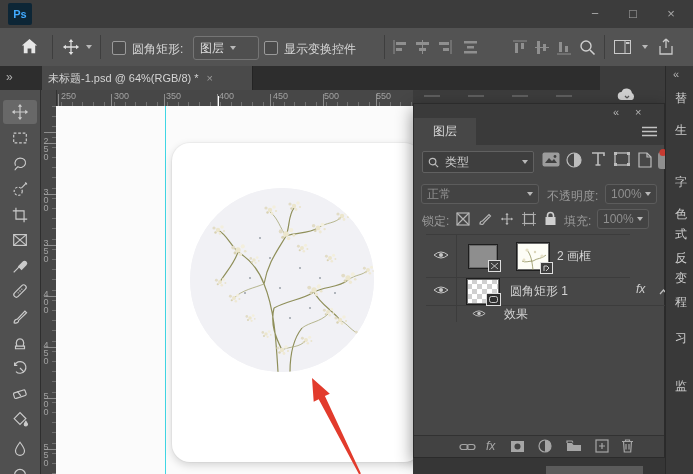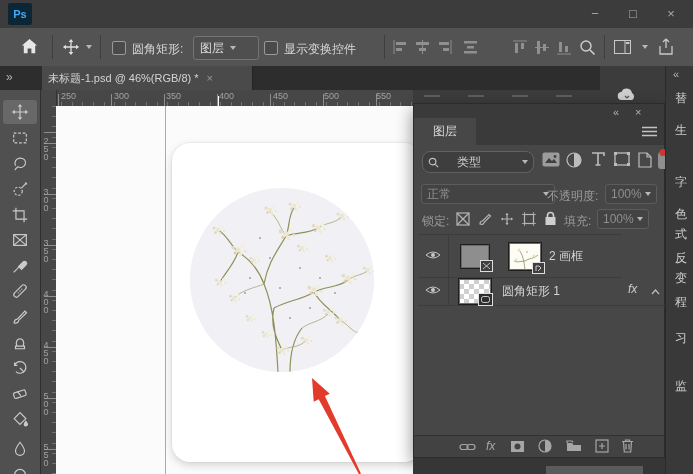--- a/index.html
+++ b/index.html
@@ -51,27 +51,27 @@
   .card{position:absolute;left:116px;top:37px;width:250px;height:319px;background:#ffffff;border-radius:18px;
         box-shadow:0 3px 9px rgba(0,0,0,0.16),0 0 0 1px rgba(0,0,0,0.03);}
   .circleimg{position:absolute;left:134px;top:82px;width:184px;height:184px;border-radius:50%;overflow:hidden;background:#f1f1f5;}
   
   .lpanel{left:413px;top:103px;width:252px;height:355px;background:#474747;border:1px solid #2b2b2b;
           box-shadow:0 6px 16px rgba(0,0,0,.45);box-sizing:border-box;color:#d4d4d4;font-size:12px;}
   .lp-head{position:absolute;left:0;top:0;width:250px;height:41px;background:#3a3a3a;}
   .lp-tab{position:absolute;left:0;top:14px;width:62px;height:27px;background:#474747;display:flex;align-items:center;justify-content:center;color:#d9d9d9;}
   .smallbtn{color:#b4b4b4;font-size:11px;}
   .searchbox{position:absolute;left:8px;top:47px;width:112px;height:22px;background:#3e3e3e;border:1px solid #616161;
-             border-radius:8px;display:flex;align-items:center;padding:0 5px;gap:18px;color:#cfcfcf;box-sizing:border-box;}
+             border-radius:2px;display:flex;align-items:center;padding:0 5px;gap:6px;color:#cfcfcf;box-sizing:border-box;}
   .fltico{position:absolute;top:48px;display:flex;align-items:center;justify-content:center;}
   .dimdd{position:absolute;height:20px;border:1px solid #5c5c5c;border-radius:3px;background:#434343;color:#8f8f8f;
          display:flex;align-items:center;justify-content:space-between;padding:0 5px;box-sizing:border-box;}
   .dimlbl{color:#999;}
   .lockico svg{stroke:#b5b5b5;fill:none;stroke-width:1.2;}
-  .lrow{position:absolute;left:4px;width:204px;border-bottom:1px solid #3c3c3c;}
+  .lrow{position:absolute;left:12px;width:204px;border-bottom:1px solid #3c3c3c;}
   .eyecol{position:absolute;left:0;top:0;bottom:0;width:30px;border-right:1px solid #3c3c3c;display:flex;align-items:center;justify-content:center;}
   .thumb{position:absolute;border:1px solid #1e1e1e;box-shadow:0 0 0 1px #6a6a6a inset;}
   .checker{background:conic-gradient(#cfcfcf 25%,#ffffff 0 50%,#cfcfcf 0 75%,#ffffff 0) 0 0/10px 10px;}
   .badge{position:absolute;background:#3f3f3f;border:1px solid #dedede;display:flex;align-items:center;justify-content:center;}
   .lbot{position:absolute;left:0;bottom:0;width:250px;height:21px;background:#424242;border-top:1px solid #323232;
         display:flex;align-items:center;}
   .lbot svg{stroke:#a6a6a6;fill:none;stroke-width:1.2;}
   .belowpanel{left:413px;top:458px;width:252px;height:16px;background:#363636;}
   
   .rdock{left:665px;top:66px;width:28px;height:408px;background:#393939;border-left:1px solid #2a2a2a;overflow:hidden;color:#c6c6c6;}
@@ -184,21 +184,21 @@
           <path d="M2 8v8h12V8" stroke="#c9c9c9" fill="none" stroke-width="1.3"></path>
           <path d="M8 1v9M8 1L5 4M8 1l3 3" stroke="#c9c9c9" fill="none" stroke-width="1.3"></path>
         </svg>
     </div>
   </div>
 
   <div class="abs tabbar">
     <span class="abs" style="left:6px;top:4px;font-size:12px;color:#b0b0b0;letter-spacing:-2px;">»</span>
   </div>
   <div class="abs doctab">
-    <span>未标题-1.psd @ 46%(RGB/8) *</span>
+    <span>未标题-1.psd @ 64%(RGB/8) *</span>
     <span style="color:#9a9a9a;">×</span>
   </div>
   <div class="abs" style="left:600px;top:66px;width:65px;height:24px;background:#3c3c3c;"></div>
 
   <div class="abs hruler">
     <div class="tks"></div>
       <div class="tkM"></div>
     <span class="rl" style="left:21px;">250</span>
     <span class="rl" style="left:74px;">300</span>
     <span class="rl" style="left:126px;">350</span>
@@ -434,21 +434,21 @@
           <path d="M9 1v4h4" stroke="#bdbdbd" fill="none" stroke-width="1.2"></path>
         </svg>
     </div>
     <div class="fltico" style="left:243px;top:44px;">
       <svg width="12" height="22" viewBox="0 0 12 22">
           <rect x="1" y="4" width="10" height="17" rx="3" fill="#8f8f8f"></rect>
           <circle cx="6" cy="4.5" r="3.6" fill="#c63a31"></circle>
         </svg>
     </div>
 
-    <div class="dimdd" style="left:7px;top:80px;width:134px;">
+    <div class="dimdd" style="left:7px;top:80px;width:118px;">
       <span>正常</span>
         <span class="cdn"></span>
     </div>
     <span class="abs dimlbl" style="left:133px;top:84px;">不透明度:</span>
     <div class="dimdd" style="left:191px;top:80px;width:52px;">
       <span>100%</span>
         <span class="cdn"></span>
     </div>
 
     <span class="abs dimlbl" style="left:8px;top:109px;">锁定:</span>
@@ -536,20 +536,31 @@
       </div>
       <span class="abs" style="left:84px;top:7px;">圆角矩形 1</span>
       <span class="abs" style="left:210px;top:6px;font-style:italic;color:#cdcdcd;">fx</span>
       <span class="abs" style="left:233px;top:8px;">
         <svg width="9" height="6" viewBox="0 0 9 6">
             <path d="M1 5l3.5-4L8 5" stroke="#bdbdbd" fill="none" stroke-width="1.2"></path>
           </svg>
       </span>
     </div>
 
+    <div class="lrow" style="top:201px;height:17px;border-bottom:none;">
+      <div class="eyecol" style="border-right:none;left:42px;width:22px;">
+          <span>
+        <svg width="14" height="9" viewBox="0 0 16 10">
+              <path d="M1 5Q8-1 15 5Q8 11 1 5Z" stroke="#c6c6c6" fill="none"></path>
+              <circle cx="8" cy="5" r="2" fill="#c6c6c6"></circle>
+            </svg></span>
+      </div>
+      <span class="abs" style="left:78px;top:1px;">效果</span>
+      <div class="eyecol" style="left:0;width:30px;border-bottom:none;border-right:1px solid #3c3c3c;"></div>
+    </div>
 
 
 
     <div class="lbot">
       <span class="abs" style="left:45px;top:5px;">
         <svg width="17" height="10" viewBox="0 0 17 10">
             <rect x="1" y="2.5" width="8" height="5" rx="2.5"></rect>
             <rect x="8" y="2.5" width="8" height="5" rx="2.5"></rect>
           </svg>
       </span>

